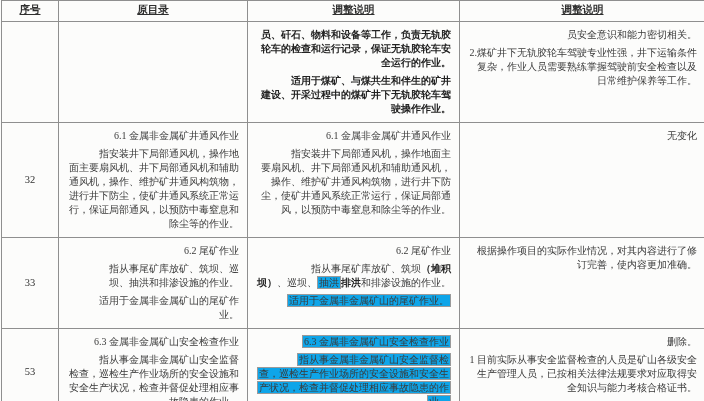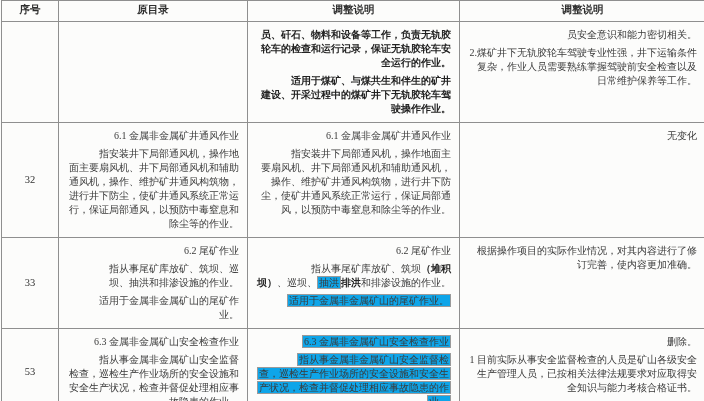--- a/index.html
+++ b/index.html
@@ -20,21 +20,21 @@
     border:1px solid #8f8f8f;
     vertical-align:top;
     padding:2px 4px;
     font-size:10px;
     line-height:14px;
     overflow:hidden;
     word-break:break-all;
   }
   th{
     font-weight:bold;text-align:center;
-    height:16px;padding:2px;font-size:10.5px;color:#2f2f2f;
+    height:16px;padding:2px;font-size:10.5px;color:#2f2f2f;text-decoration:underline;
   }
   td.num{text-align:center;vertical-align:middle;font-size:10.5px;color:#2f2f2f;}
   p{margin:4px;text-align:right;}
   p.flush{text-indent:0;}
   p.h{text-indent:2em;}
   p.h1{text-indent:0.9em;}
   p.b{text-indent:3em;}
   span.bold{font-weight:bold;color:#222;}
   span.box{
     background:#0ea5e9;

